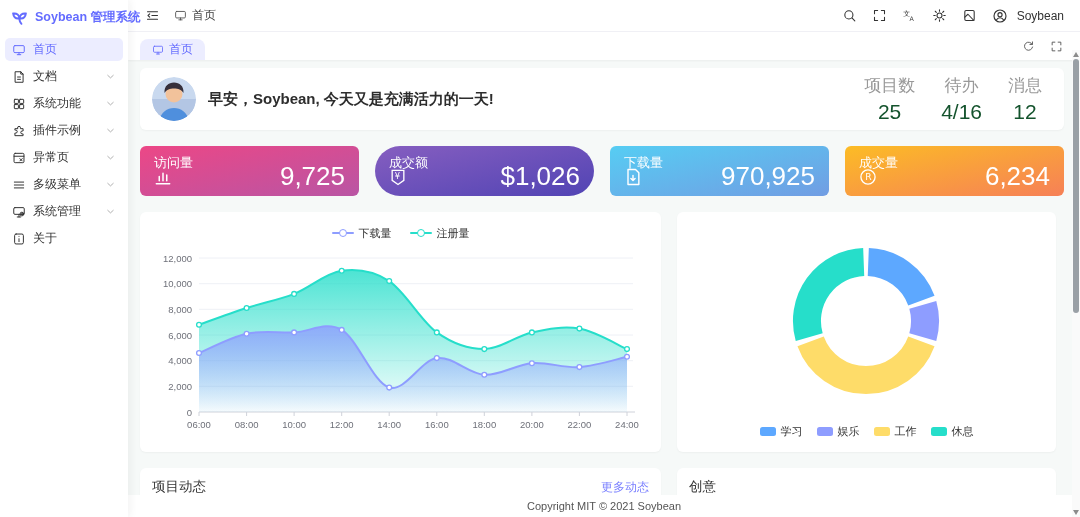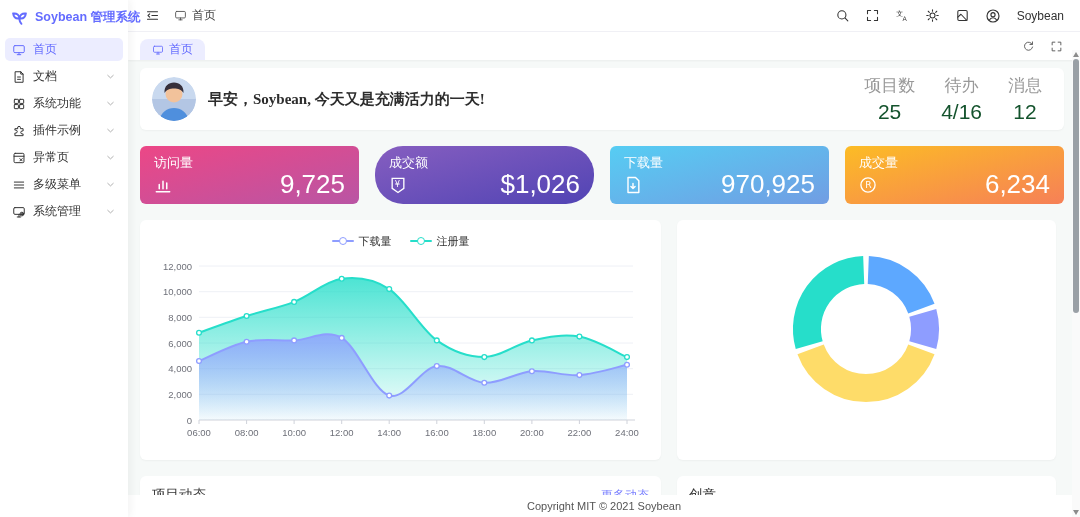--- a/index.html
+++ b/index.html
@@ -19,46 +19,46 @@
   .menu-item.active { background:rgba(100,108,255,.12); color:#646cff; }
 
   
   .main { flex:1; display:flex; flex-direction:column; min-width:0; }
   .topbar { height:32px; background:#fff; border-bottom:1px solid #f0f0f5; display:flex; align-items:center; padding:0 12px; gap:10px; }
   .icon-btn { width:24px; height:24px; display:flex; align-items:center; justify-content:center; color:#333; cursor:pointer; border-radius:4px; }
   .icon-btn svg { width:15px; height:15px; }
   .breadcrumb { display:flex; align-items:center; gap:5px; font-size:12px; color:#444; cursor:pointer; }
   .breadcrumb svg { width:13px; height:13px; color:#555; }
   .topbar-right { margin-left:auto; display:flex; align-items:center; gap:6px; }
-  .user-chip { display:flex; align-items:center; gap:16px; font-size:12px; color:#333; cursor:pointer; padding:0 4px;text-align:right; }
+  .user-chip { display:flex; align-items:center; gap:9px; font-size:12px; color:#333; cursor:pointer; padding:0 4px;text-align:right; }
   .user-chip svg { width:16px; height:16px; }
 
   .tabbar { height:28px; background:#fff; box-shadow:0 1px 2px rgba(0,0,0,.05); display:flex; align-items:flex-end; padding:0 12px; position:relative; z-index:2; }
   .tab { height:21px; padding:0 12px; display:flex; align-items:center; gap:5px; font-size:12px; border-radius:8px 8px 0 0; cursor:pointer; }
   .tab.active { background:rgba(100,108,255,.12); color:#646cff; }
   .tab svg { width:12px; height:12px; }
   .tabbar-right { margin-left:auto; display:flex; align-items:center; gap:4px; margin-bottom:2px; }
   .tabbar-right .icon-btn svg { width:13px; height:13px; color:#555; }
 
   
   .content { flex:1; overflow:hidden; padding:8px 16px 0 12px; }
   .card { background:#fff; border-radius:6px; box-shadow:0 1px 2px rgba(0,0,0,.04); }
 
   .greet { height:62px; display:flex; align-items:center; padding:0 12px; gap:12px; margin-bottom:16px; }
   .avatar { width:44px; height:44px; border-radius:50%; overflow:hidden; flex:none; }
   .greet-text { flex:1; min-width:0; }
-  .greet-title { font-size:15px; font-weight:bold; color:#2d2d2d;font-family:Liberation Serif, serif; }
+  .greet-title { font-size:15px; font-weight:bold; color:#2d2d2d; }
   .greet-sub { font-size:11.5px; color:#9a9a9a; margin-top:5px; }
   .greet-stats { display:flex; gap:26px; padding-right:10px; }
   .gstat { text-align:center; }
   .gstat-label { font-size:17px; color:#999; }
   .gstat-value { font-size:21px; color:#14532d; margin-top:3px; }
 
   .stat-row { display:grid; grid-template-columns:repeat(4,1fr); gap:16px; margin-bottom:16px; }
-  .stat-card { height:58px; border-radius:6px; position:relative; color:#fff; padding:8px 14px; overflow:hidden; }
+  .stat-card { height:50px; border-radius:6px; position:relative; color:#fff; padding:8px 14px; overflow:hidden; }
   .stat-label { font-size:13px; }
   .stat-icon { position:absolute; left:13px; bottom:9px; width:20px; height:20px; }
   .stat-icon svg { width:20px; height:20px; }
   .stat-value { position:absolute; right:14px; bottom:4px; font-size:26px; }
 
   .charts-row { display:grid; grid-template-columns:521px 379px; gap:16px; margin-bottom:16px; }
   .chart-card { height:240px; padding:10px 12px; }
   .line-legend { display:flex; justify-content:center; gap:18px; height:22px; align-items:center; }
   .lg-item { display:flex; align-items:center; gap:5px; font-size:11px; color:#333; cursor:pointer; }
   .lg-marker { position:relative; width:22px; height:8px; }
@@ -161,20 +161,28 @@
         <svg class="ln" viewBox="0 0 24 24">
             <rect x="3" y="4.5" width="18" height="11.5" rx="2"></rect>
             <path d="M9 20.5h6M12 16v4.5"></path>
             <circle cx="17" cy="15.5" r="3.2"></circle>
             <circle cx="17" cy="15.5" r="1"></circle>
           </svg>
         <span class="mi-label">系统管理</span>
         <svg class="ln chev" viewBox="0 0 24 24">
             <path d="M6 9.5l6 5.5 6-5.5"></path>
           </svg>
+      </div>
+      <div class="menu-item">
+        <svg class="ln" viewBox="0 0 24 24">
+            <rect x="4.5" y="3.5" width="15" height="17" rx="2.5"></rect>
+            <path d="M12 11.5V16.5"></path>
+            <path d="M12 7.6h.01"></path>
+          </svg>
+        <span class="mi-label">关于</span>
       </div>
     </nav>
   </aside>
 
   <div class="main">
 
     <header class="topbar">
       <span class="icon-btn">
         <svg class="ln" viewBox="0 0 24 24">
             <path d="M4 6h16M11 12h9M4 18h16M7.5 9.5L4.8 12l2.7 2.5"></path>
@@ -421,20 +429,38 @@
               <circle cx="475" cy="112.8" r="2.4" fill="#fff" stroke="#8e9dff" stroke-width="1.3"></circle>
             </svg>
         </div>
         <div class="card chart-card">
           <svg id="pie-chart" width="355" height="193">
               <path d="M179.3,40.0A59,59 0 0 1 232.4,78.6" fill="none" stroke="#5da8ff" stroke-width="28"></path>
               <path d="M233.8,82.9A59,59 0 0 1 233.8,115.1" fill="none" stroke="#8e9dff" stroke-width="28"></path>
               <path d="M232.4,119.4A59,59 0 0 1 121.6,119.4" fill="none" stroke="#fedc69" stroke-width="28"></path>
               <path d="M120.2,115.1A59,59 0 0 1 174.7,40.0" fill="none" stroke="#26deca" stroke-width="28"></path>
             </svg>
+          <div class="pie-legend" id="pie-legend">
+              <span class="pie-lg">
+                <span class="pie-swatch" style="background:#5da8ff"></span>
+                <span>学习</span>
+              </span>
+              <span class="pie-lg">
+                <span class="pie-swatch" style="background:#8e9dff"></span>
+                <span>娱乐</span>
+              </span>
+              <span class="pie-lg">
+                <span class="pie-swatch" style="background:#fedc69"></span>
+                <span>工作</span>
+              </span>
+              <span class="pie-lg">
+                <span class="pie-swatch" style="background:#26deca"></span>
+                <span>休息</span>
+              </span>
+            </div>
         </div>
       </div>
 
       <div class="bottom-row">
         <div class="card bottom-card">
           <div class="bottom-head">
             <span class="bottom-title">项目动态</span>
             <span class="more-link">更多动态</span>
           </div>
         </div>

